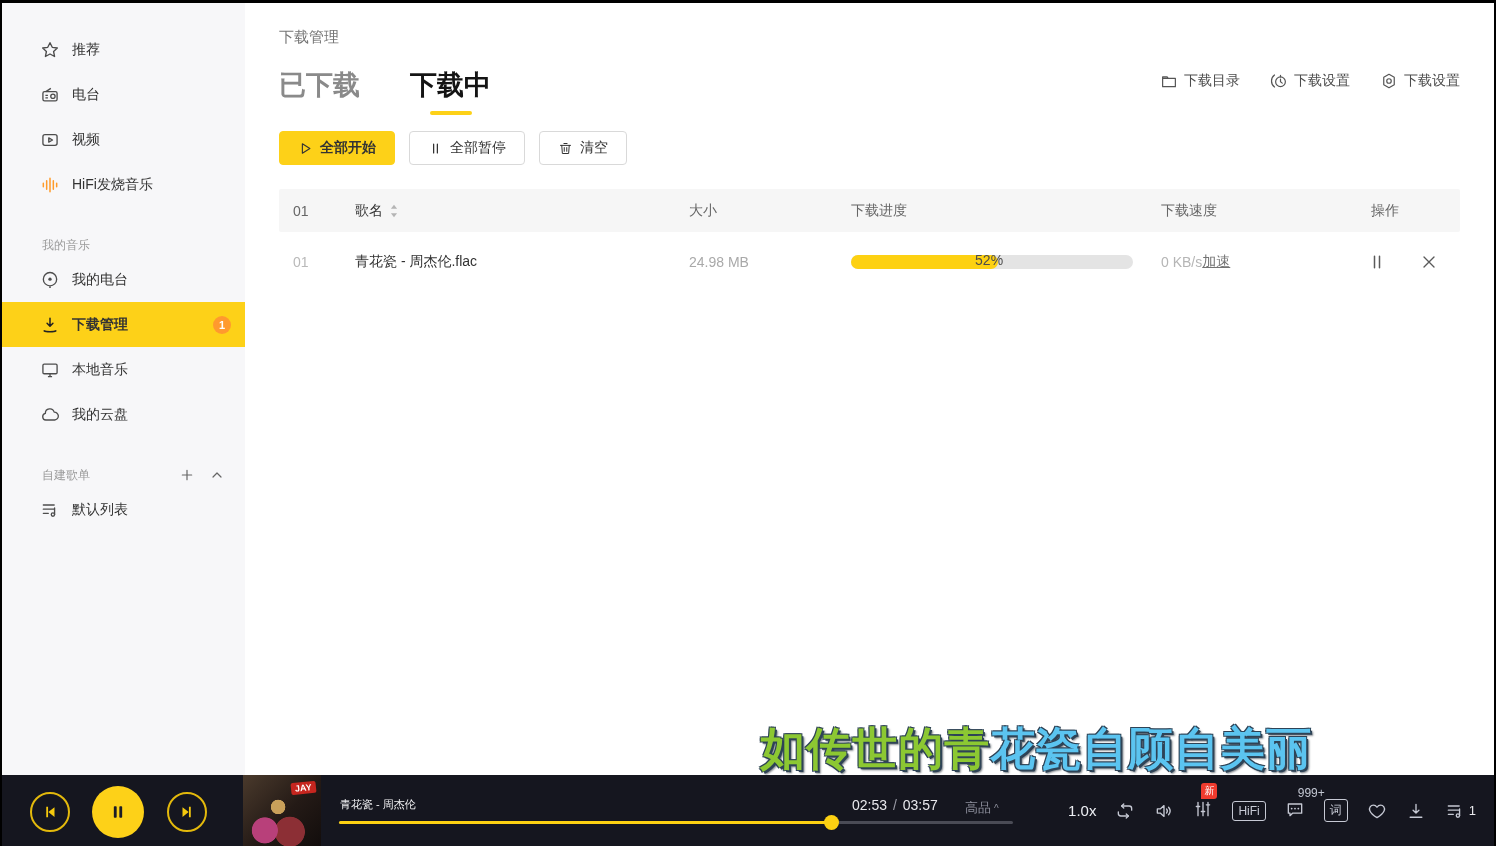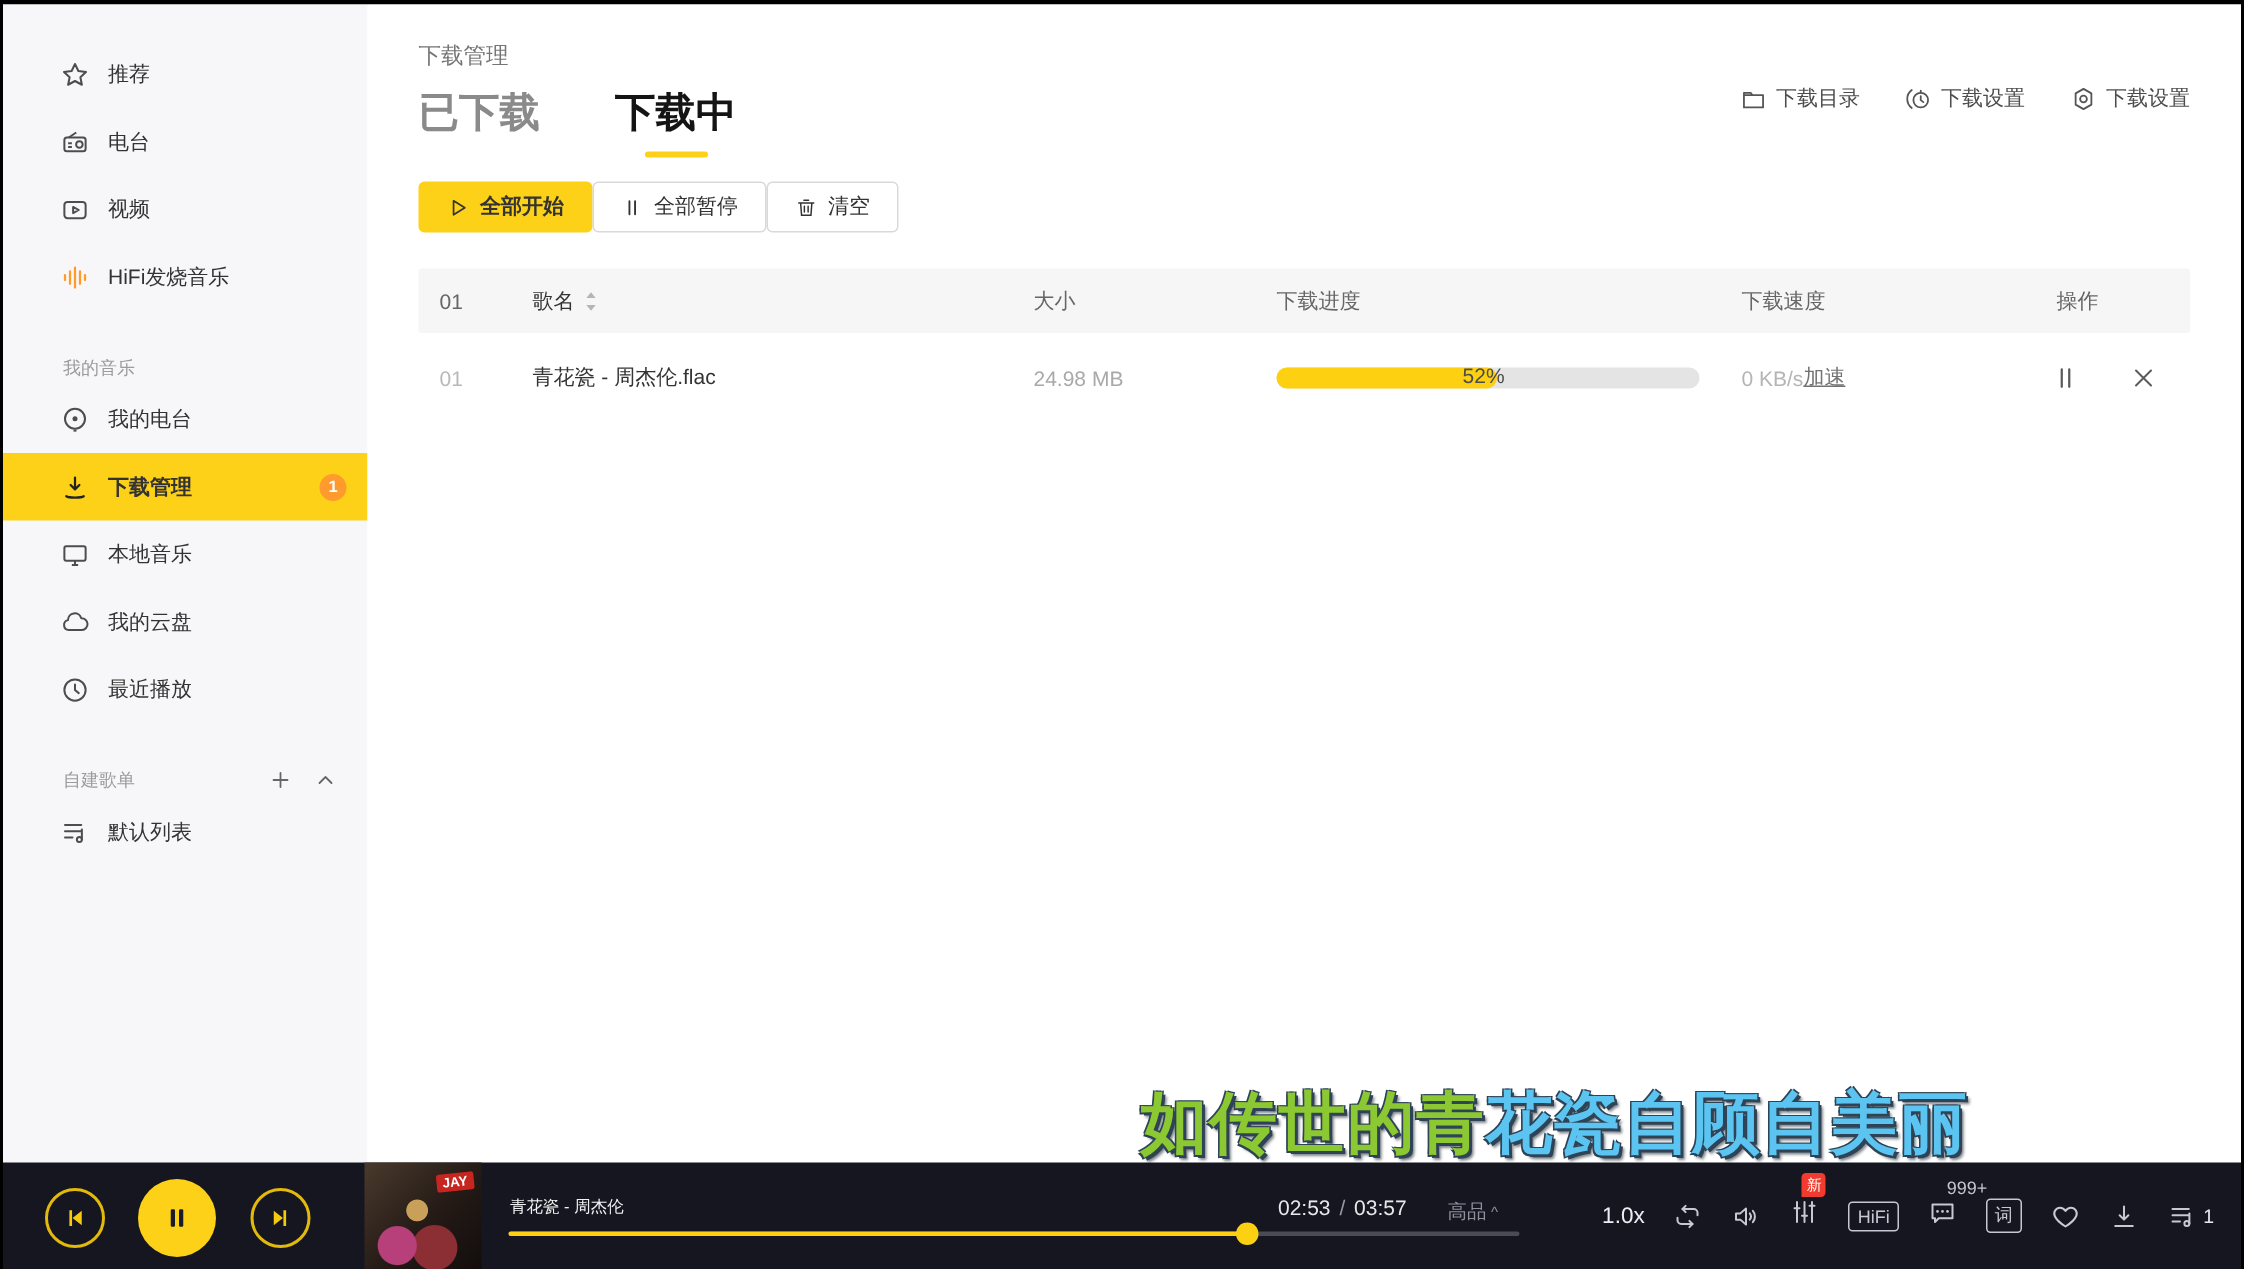--- a/index.html
+++ b/index.html
@@ -22,31 +22,31 @@
   .side-label .mini { width:16px; height:16px; color:#666; margin-left:14px; }
   .badge { margin-left:auto; min-width:18px; height:18px; border-radius:9px;
            background:#ff9a2e; color:#fff; font-size:11px; font-weight:bold;
            display:flex; align-items:center; justify-content:center; padding:0 5px; }
   .hifi-ic { color:#ff9b2a !important; }
 
   
   .main { position:absolute; left:243px; right:0; top:0; bottom:71px; background:#fff;
           padding:0 34px; }
   .crumb { margin-top:25px; font-size:15px; color:#757575; }
-  .tabs-row { display:flex; align-items:flex-start; margin-top:10px; }
+  .tabs-row { display:flex; align-items:center; margin-top:20px; }
   .tab { font-size:27px; color:#8a8a8a; font-weight:600; margin-right:50px; cursor:pointer; position:relative; padding-bottom:14px; }
   .tab.active { color:#141414; font-weight:bold; }
   .tab.active::after { content:""; position:absolute; left:50%; transform:translateX(-50%);
           bottom:2px; width:42px; height:4px; border-radius:2px; background:#fdd118; }
   .head-actions { margin-left:auto; display:flex; align-items:center; gap:30px;
           font-size:14px; color:#4d4d4d; padding-bottom:22px; }
   .head-action { display:flex; align-items:center; gap:6px; cursor:pointer; }
   .head-action .ic { width:18px; height:18px; color:#555; }
 
-  .toolbar { display:flex; margin-top:14px; }
+  .toolbar { display:flex; gap:14px; margin-top:14px; }
   .btn { height:34px; display:flex; align-items:center; gap:7px; padding:0 18px;
          font-size:14px; color:#333; background:#fff; border:1px solid #d9d9d9;
          border-radius:4px; cursor:pointer; }
   .btn .ic { width:15px; height:15px; color:#333; }
   .btn.primary { background:#fdd118; border-color:#fdd118; font-weight:bold; }
 
   
   .table { margin-top:24px; }
   .trow { display:grid; grid-template-columns:62px 334px 162px 310px 210px 1fr;
           align-items:center; }
@@ -181,27 +181,20 @@
           <path d="M9.5 20h5M12 16.5V20"></path>
         </svg>
       <span>本地音乐</span>
     </div>
     <div class="side-item">
       <svg class="ic" viewBox="0 0 24 24" fill="none" stroke="currentColor" stroke-width="1.6" stroke-linejoin="round">
           <path d="M7 18a4 4 0 01-.6-7.9A5.4 5.4 0 0117 8.6 4.2 4.2 0 0117.6 18z"></path>
         </svg>
       <span>我的云盘</span>
     </div>
-    <div class="side-item">
-      <svg class="ic" viewBox="0 0 24 24" fill="none" stroke="currentColor" stroke-width="1.6" stroke-linecap="round">
-          <circle cx="12" cy="12" r="8.5"></circle>
-          <path d="M12 7.5V12l3 2.5"></path>
-        </svg>
-      <span>最近播放</span>
-    </div>
 
     <div class="side-label">
       <span>自建歌单</span>
       <span class="grow"></span>
       <svg class="mini" viewBox="0 0 24 24" fill="none" stroke="currentColor" stroke-width="1.8" stroke-linecap="round">
           <path d="M12 5v14M5 12h14"></path>
         </svg>
       <svg class="mini" viewBox="0 0 24 24" fill="none" stroke="currentColor" stroke-width="1.8" stroke-linecap="round" stroke-linejoin="round">
           <path d="M6 15l6-6 6 6"></path>
         </svg>

